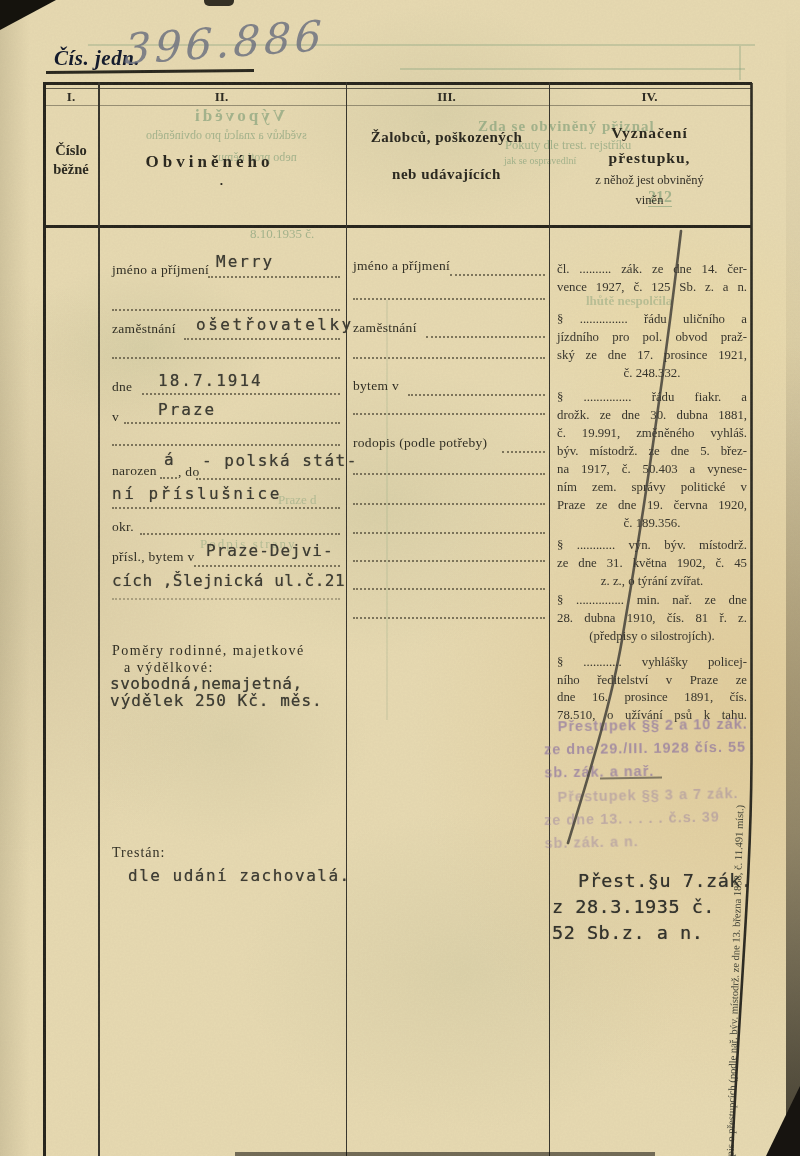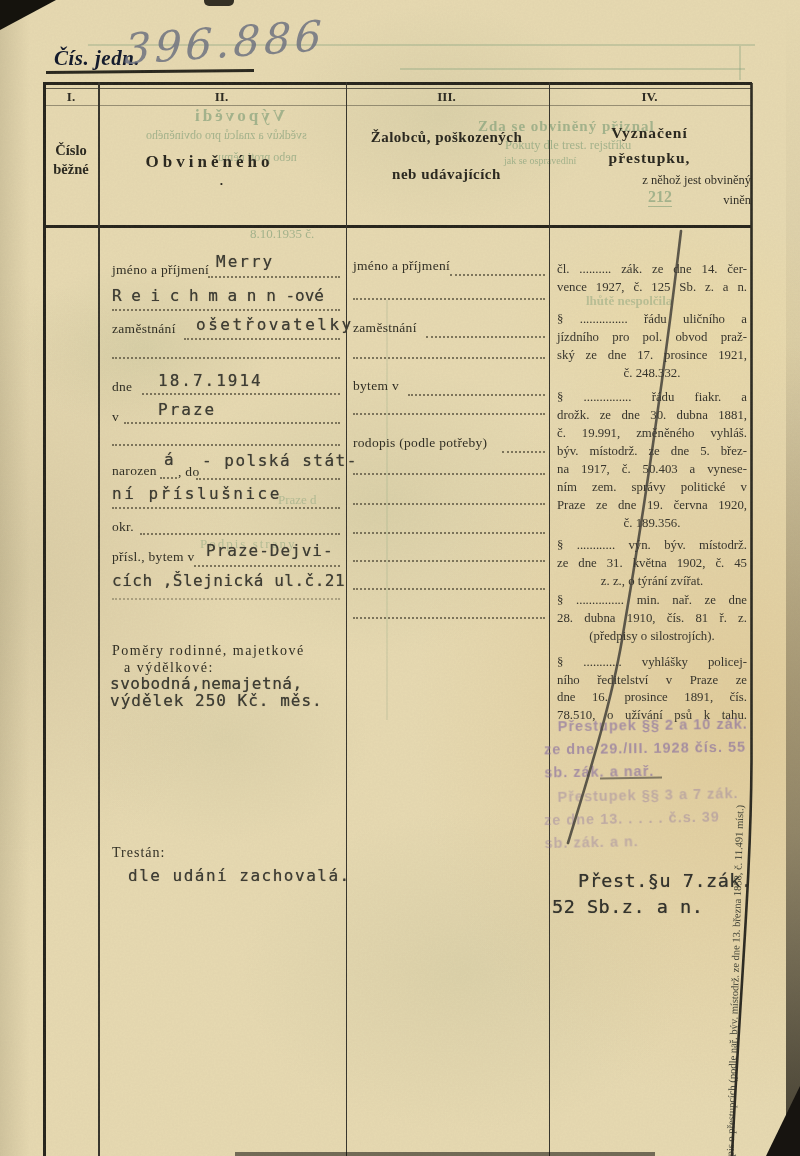--- a/index.html
+++ b/index.html
@@ -33,21 +33,21 @@
   #ref-label{left:48px;top:46px;font:italic 700 21px "Liberation Serif",serif;color:#0f172a;letter-spacing:.5px;margin-left:6px;}
   #ref-underline{left:46px;top:70px;width:208px;height:2.5px;background:#27251c;transform:rotate(-.5deg);}
   #ref-number{left:124px;top:18px;font:italic 400 42px "DejaVu Serif",serif;color:rgba(108,113,128,.85);
               letter-spacing:4px;transform:rotate(-4deg) skewX(-6deg);}
   
   .rule-h{background:#24221a;}
   .rule-v{background:#34322a;}
   
   .hdr-num{font:700 13px "Liberation Serif",serif;color:#2a2820;text-align:center;}
   .hdr-b{font-weight:700;color:#27251d;text-align:center;}
-  .hdr-s{color:#2e2c24;text-align:right;}
+  .hdr-s{color:#2e2c24;text-align:center;}
   
   .lbl{font:13.5px "Liberation Serif",serif;color:#2d2b21;letter-spacing:.3px;white-space:nowrap;}
   .typ{font:16px "DejaVu Sans Mono",monospace;color:#3b3a31;white-space:nowrap;
        text-shadow:0 0 .7px rgba(59,58,49,.75);}
   .dot{border-bottom:2px dotted rgba(88,82,62,.75);height:0;}
   .dot.faint{border-bottom-color:rgba(88,82,62,.4);}
   
   .law-par{width:190px;font:12.8px/18px "Liberation Serif",serif;color:#34322a;}
   .law-par div{text-align:justify;text-align-last:justify;}
   .law-par.lc div:last-child{text-align-last:center;}
@@ -119,21 +119,20 @@
   <div class="abs hdr-b" style="left:345px;top:166px;width:203px;font-size:15px;letter-spacing:.5px;">neb udávajících</div>
 
   <div class="abs hdr-b" style="left:548px;top:124px;width:203px;font-size:15.5px;letter-spacing:1px;">Vyznačení</div>
   <div class="abs hdr-b" style="left:548px;top:149px;width:203px;font-size:15.5px;letter-spacing:1px;">přestupku,</div>
   <div class="abs hdr-s" style="left:548px;top:173px;width:203px;font-size:12.5px;">z něhož jest obviněný</div>
   <div class="abs hdr-s" style="left:548px;top:193px;width:203px;font-size:12.5px;">viněn</div>
 
   <span class="abs lbl" style="left:112px;top:262px;">jméno a příjmení</span>
   <span class="abs typ" style="left:216px;top:252px;letter-spacing:2px;">Merry</span>
   <div class="abs dot" style="left:208px;top:276px;width:132px;"></div>
-  <span class="abs typ" style="left:112px;top:286px;">R e i c h m a n n -ové</span>
   <div class="abs dot" style="left:112px;top:309px;width:228px;"></div>
   <span class="abs lbl" style="left:112px;top:321px;">zaměstnání</span>
   <span class="abs typ" style="left:196px;top:315px;letter-spacing:2.5px;">ošetřovatelky</span>
   <div class="abs dot" style="left:184px;top:338px;width:156px;"></div>
   <div class="abs dot" style="left:112px;top:357px;width:228px;"></div>
   <span class="abs lbl" style="left:112px;top:379px;">dne</span>
   <span class="abs typ" style="left:158px;top:371px;letter-spacing:2px;">18.7.1914</span>
   <div class="abs dot" style="left:142px;top:393px;width:198px;"></div>
   <span class="abs lbl" style="left:112px;top:409px;">v</span>
   <span class="abs typ" style="left:158px;top:400px;letter-spacing:2px;">Praze</span>
@@ -223,20 +222,21 @@
     </div>
   <div id="stamp-divider" class="abs"></div>
   <div class="abs stamp stamp2" style="left:544px;top:784px;">
       <div>Přestupek §§ 3 a 7 zák.</div>
       <div>ze dne 13. . . . . č.s. 39</div>
       <div>sb. zák. a n.</div>
     </div>
 
   <div class="abs tnote" style="left:552px;top:868px;">
       <div>Přest.§u 7.zák.</div>
+      <div>z 28.3.1935 č.</div>
       <div>52 Sb.z. a n.</div>
     </div>
 
   <div id="margin-note" class="abs">zápis o přestupcích (podle nař. býv. místodrž. ze dne 13. března 1858, č. 11.491 míst.)</div>
 
   <svg class="abs overlay" width="800" height="1156" viewBox="0 0 800 1156">
     <path d="M751.5,83 L751.5,760 C751,880 740,990 732,1156" stroke="#2a2820" stroke-width="2.6" fill="none"></path>
     <path d="M681,231 C667,350 646,500 622,640 C610,710 584,790 568,843" stroke="#3a3832" stroke-width="2.6" fill="none" opacity="0.82" stroke-linecap="round"></path>
   </svg>
 

